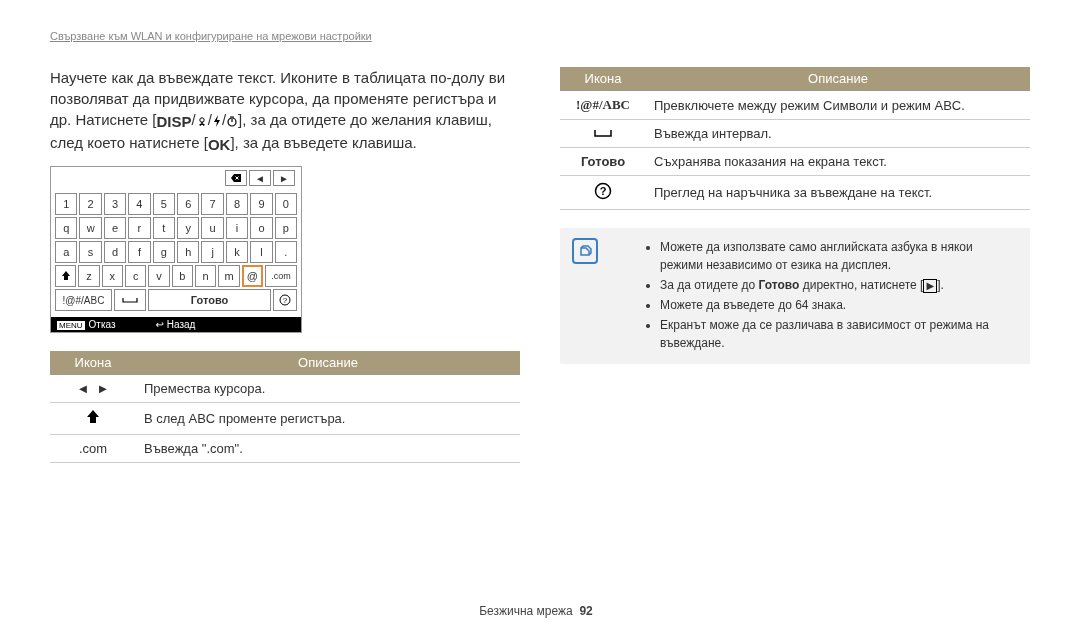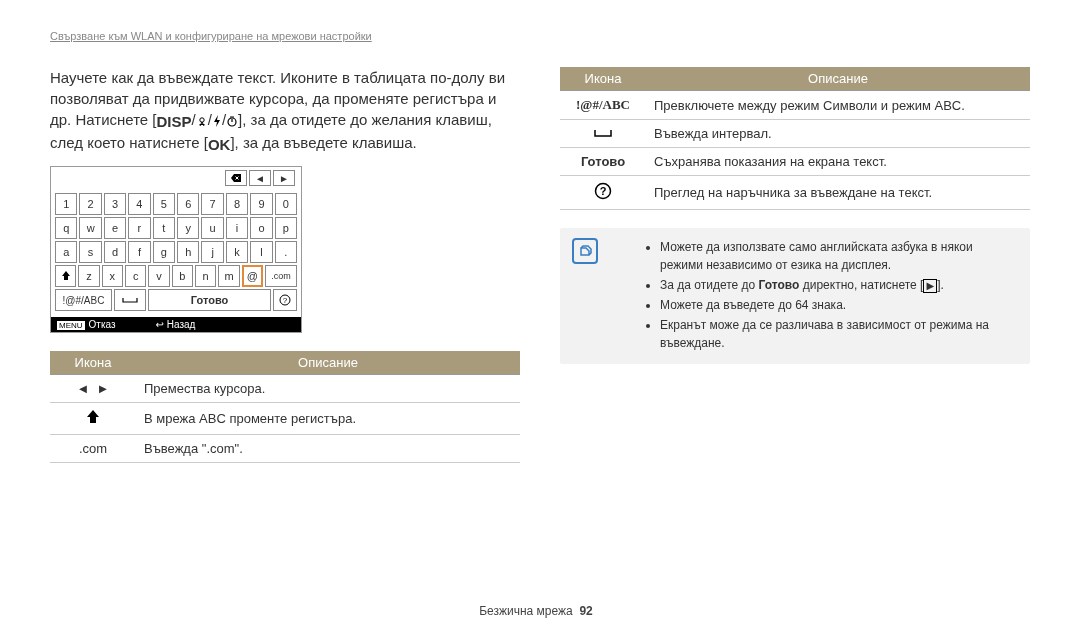--- a/index.html
+++ b/index.html
@@ -275,21 +275,21 @@
       <tr>
         <td class="icon-cell">◄&nbsp;&nbsp;►</td>
         <td>Премества курсора.</td>
       </tr>
       <tr>
         <td class="icon-cell">
           <svg width="14" height="16" viewBox="0 0 14 16">
                 <path d="M7 1 L13 8 L10 8 L10 14 L4 14 L4 8 L1 8 Z" fill="#000"></path>
               </svg>
         </td>
-        <td>В мрежа ABC променте регистъра.</td>
+        <td>В след ABC променте регистъра.</td>
       </tr>
       <tr>
         <td class="icon-cell" style="font-weight:normal;">.com</td>
         <td>Въвежда ".com".</td>
       </tr>
     </tbody>
       </table>
   </div>
 
   <div class="col">

